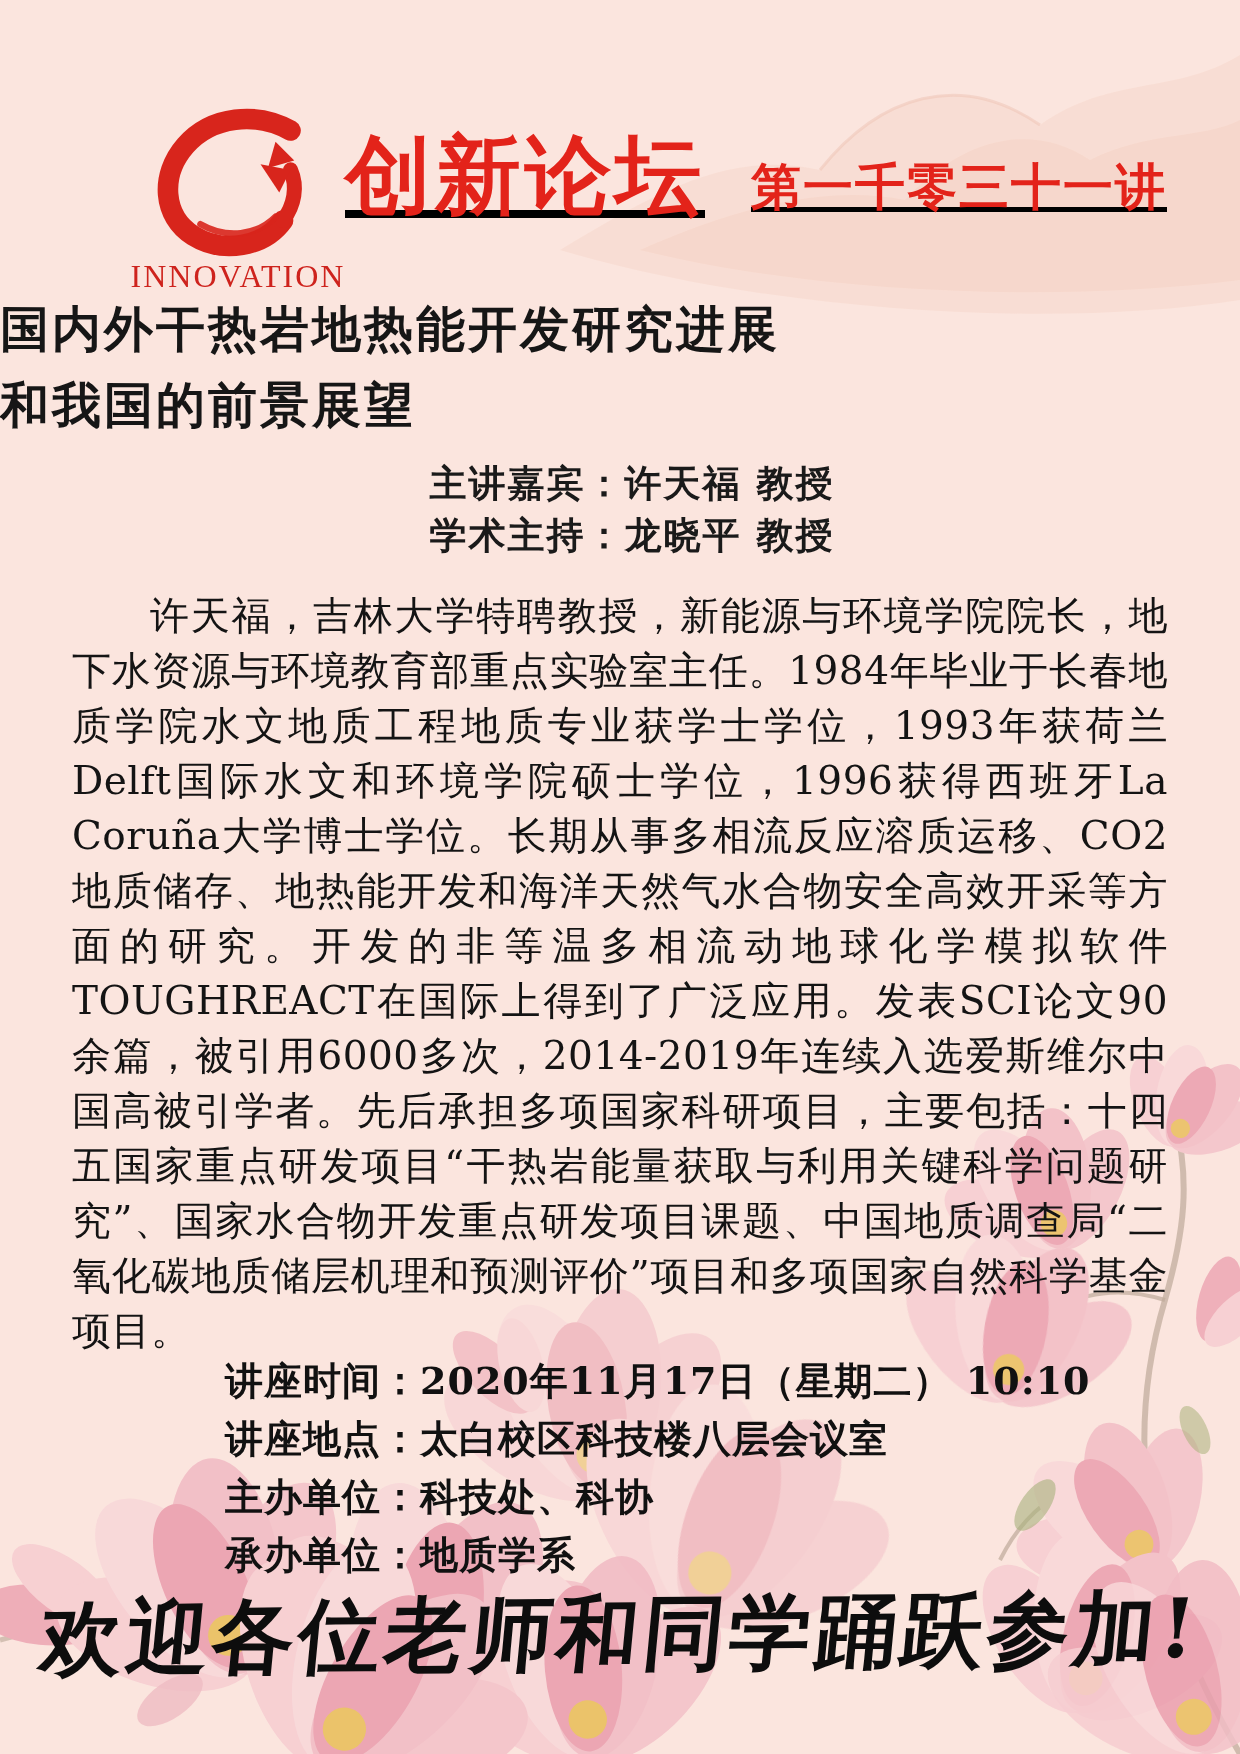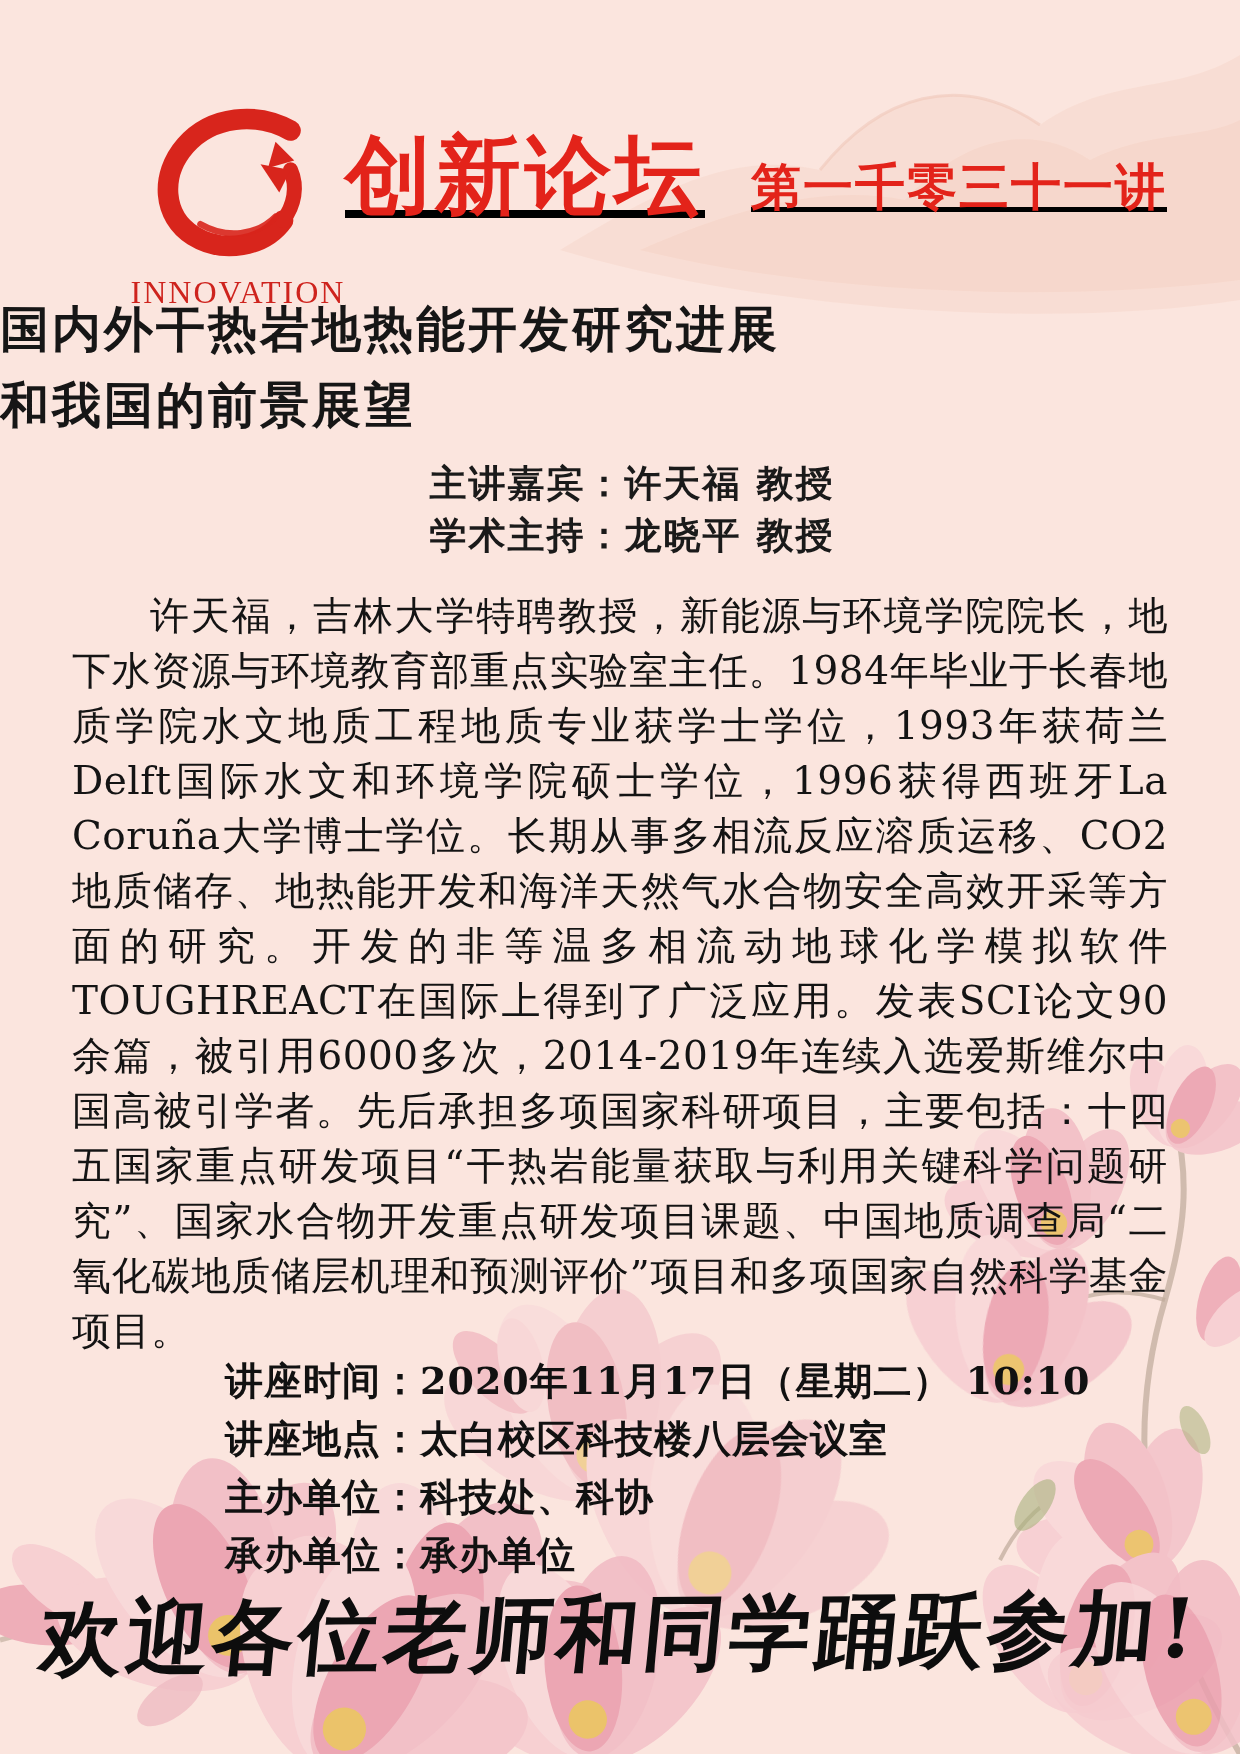--- a/index.html
+++ b/index.html
@@ -13,21 +13,21 @@
       radial-gradient(800px 450px at 105% 2%, rgba(245,205,190,.5), rgba(245,205,190,0) 65%),
       radial-gradient(1000px 700px at 50% 115%, rgba(248,210,205,.45), rgba(248,210,205,0) 60%),
       linear-gradient(180deg,#fbe4dc 0%, #fce8e1 30%, #fcе9e2 55%, #fbe5de 100%);
     background-color:#fbe5de;
   }
   .bg-art{position:absolute;inset:0;pointer-events:none;}
   .logo-wrap{position:absolute;left:118px;top:108px;width:240px;text-align:center;}
   .logo-svg{display:block;margin:0 auto;}
   .logo-text{
     font-family:"Liberation Serif","DejaVu Serif",serif;
-    font-size:32px;color:#ce231d;letter-spacing:2px;margin-top:16px;font-weight:500;
+    font-size:32px;color:#ce231d;letter-spacing:2px;margin-top:0px;font-weight:500;
   }
   .title-row{
     position:absolute;left:345px;top:128px;width:880px;
     display:flex;align-items:flex-end;gap:46px;white-space:nowrap;text-decoration:underline;
   }
   .forum-title{
     font-family:"Liberation Sans","DejaVu Sans",sans-serif;
     font-size:86px;line-height:1.1;font-weight:bold;color:#e3231a;letter-spacing:4px;
   }
   .lecture-no{
@@ -160,21 +160,21 @@
     <div>
       <span class="label">讲座时间：</span><span class="value">2020年11月17日（星期二） 10:10</span>
     </div>
     <div>
       <span class="label">讲座地点：</span><span class="value">太白校区科技楼八层会议室</span>
     </div>
     <div>
       <span class="label">主办单位：</span><span class="value">科技处、科协</span>
     </div>
     <div>
-      <span class="label">承办单位：</span><span class="value">承办单位</span>
+      <span class="label">承办单位：</span><span class="value">地质学系</span>
     </div>
   </div>
 
   <div class="footer-welcome">
     <span>欢迎各位老师和同学踊跃参加!</span>
   </div>
 
 </div>
 
 </body></html>

